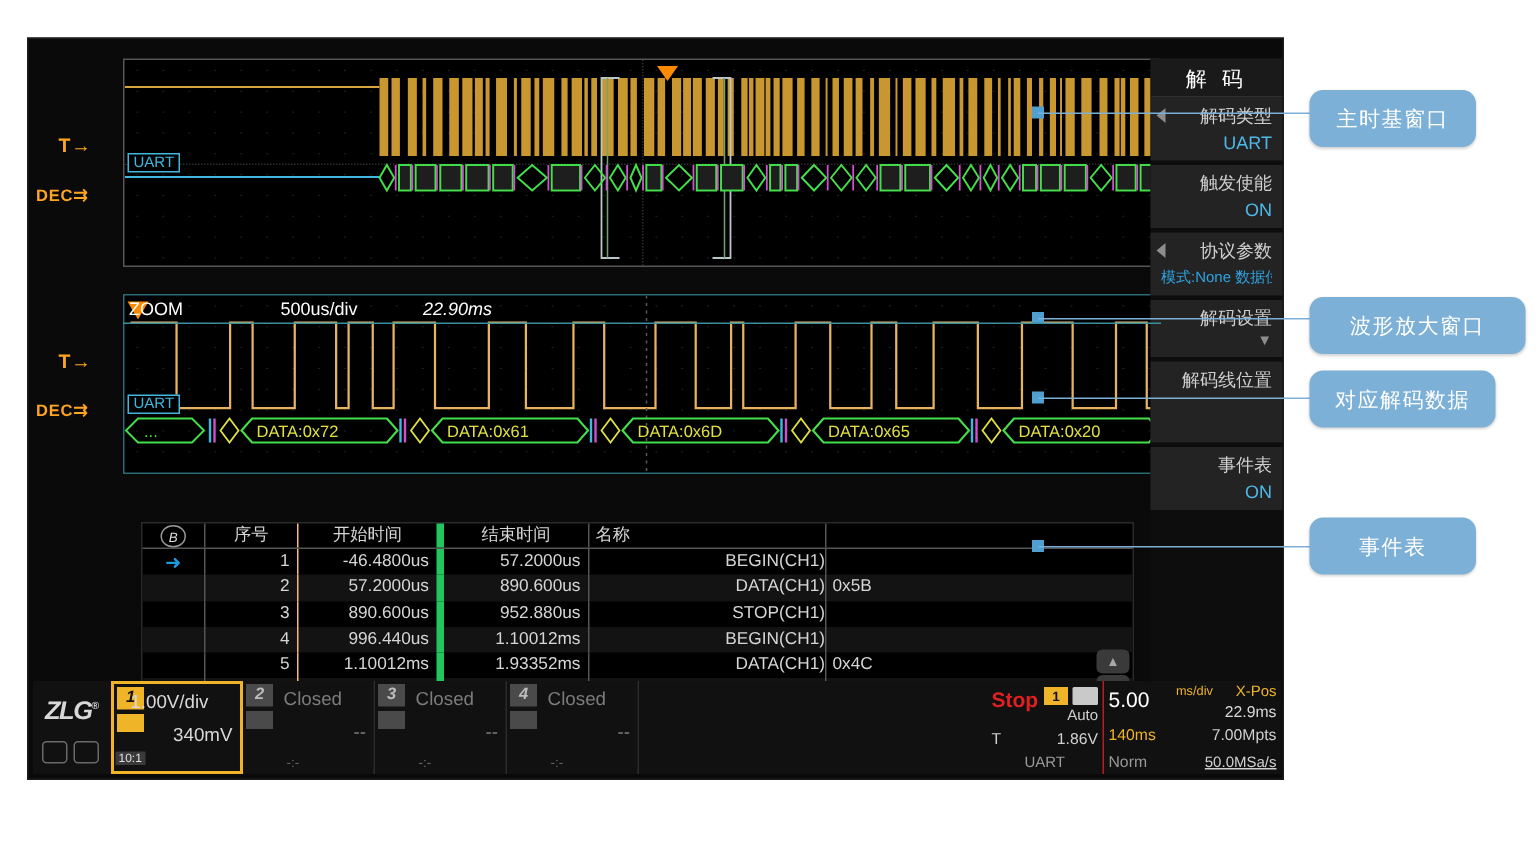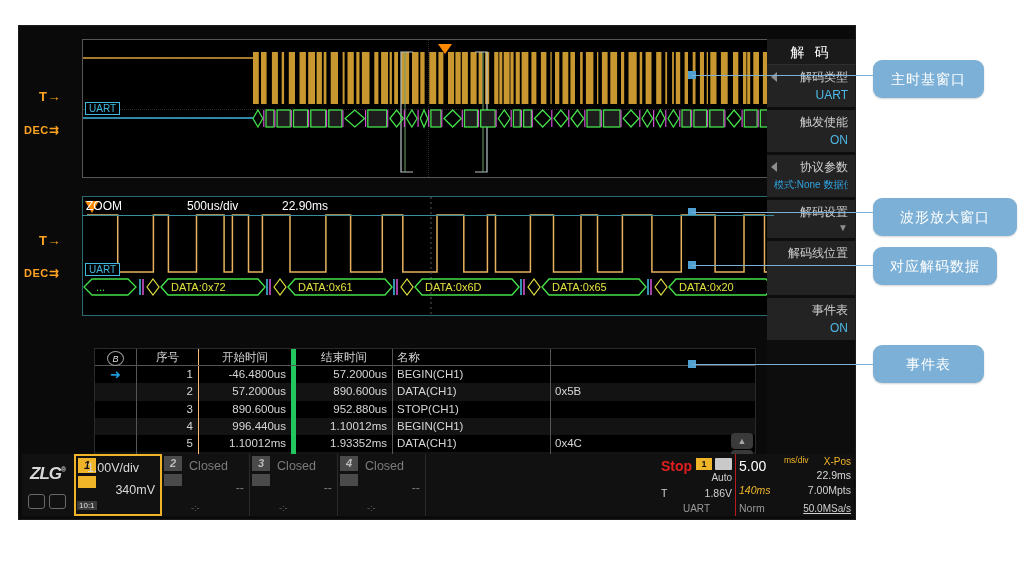--- a/index.html
+++ b/index.html
@@ -53,21 +53,21 @@
     overflow: hidden;
   }
   .zoom-header {
     position: absolute; left: 63px; top: 172px;
     width: 692px; height: 18px;
     color: #ffffff; font-size: 12px;
     z-index: 6; pointer-events: none;
   }
   .zoom-header .zl { position:absolute; left: 4px; top: 1px; }
   .zoom-header .zc { position:absolute; left: 105px; top: 1px; }
-  .zoom-header .zr { position:absolute; left: 200px; top: 1px; }
+  .zoom-header .zr { position:absolute; left: 200px; top: 1px; font-style: italic; }
   .zoom-topline {
     position:absolute; left:63px; top:189px; width:692px; height:1px;
     background:#3a8f9c; z-index:5;
   }
 
   
   .marker {
     position: absolute; color: #ffa521;
     font-size: 13px; font-weight: bold; letter-spacing: .5px;
     white-space: nowrap;
@@ -98,21 +98,21 @@
     font-size: 11.5px;
     border: 1px solid #2a2a2a;
   }
   .evt-row { display: flex; height: 17.2px; line-height: 17.2px; }
   .evt-head { color: #d6d6d6; border-bottom: 1px solid #555; }
   .evt-row.alt { background: #131313; }
   .c-mark { width: 42px; border-right: 1px solid #555; text-align:center; position:relative;}
   .c-idx  { width: 62px; border-right: 1px solid #fdba74; text-align:right; padding-right:5px;}
   .c-st   { width: 97px; border-right: 5px solid #22c55e; text-align:right; padding-right:5px;}
   .c-et   { width: 97px; border-right: 1px solid #555; text-align:right; padding-right:5px;}
-  .c-nm   { width: 158px; border-right: 1px solid #555; text-align:left; padding-left:4px;}
+  .c-nm   { width: 158px; border-right: 1px solid #555; text-align:right; padding-left:4px;}
   .c-da   { flex:1; text-align:left; padding-left:4px;}
   .evt-head .c-idx, .evt-head .c-st, .evt-head .c-et { text-align:center; padding:0; }
   .evt-head .c-nm, .evt-head .c-da { text-align:left; }
 
   .refresh-b {
     display:inline-block; width:17px; height:15px;
     border-radius:50%;
     border:1px solid #9a9a9a;
     color:#dedede; font-size:9px; font-style:italic;
     line-height:14px; text-align:center;
@@ -225,21 +225,21 @@
   .trig-auto { position:absolute; right:3px; top:18px; font-size:10px; color:#cfcfcf;}
   .trig-t { position:absolute; left:3px; top:33px; font-size:10.5px; color:#cfcfcf;}
   .trig-lv { position:absolute; right:3px; top:33px; font-size:10.5px; color:#cfcfcf;}
   .trig-proto { position:absolute; left:0; right:0; bottom:2px; text-align:center; font-size:10px; color:#9a9a9a;}
 
   .time-box { width:118px; position:relative; }
   .tb-main { position:absolute; left:3px; top:4px; font-size:14px; color:#fff;}
   .tb-unit { position:absolute; left:48px; top:2px; font-size:8.5px; color:#f0b429; line-height:9px; text-align:center;}
   .tb-xpos-l { position:absolute; right:3px; top:2px; font-size:10px; color:#f0b429;}
   .tb-xpos-v { position:absolute; right:3px; top:15px; font-size:10.5px; color:#d8d8d8;}
-  .tb-del { position:absolute; left:3px; top:30px; font-size:10.5px; color:#f0b429;font-style:italic;}
+  .tb-del { position:absolute; left:3px; top:30px; font-size:10.5px; color:#f0b429;}
   .tb-mpts { position:absolute; right:3px; top:30px; font-size:10.5px; color:#d0d0d0;}
   .tb-norm { position:absolute; left:3px; bottom:2px; font-size:10.5px; color:#9a9a9a;}
   .tb-sa { position:absolute; right:3px; bottom:2px; font-size:10px; color:#d0d0d0;text-decoration:underline;}
 
   
   .callout {
     position: absolute;
     background: #7cb0d6;
     color: #ffffff;
     border-radius: 9px;

